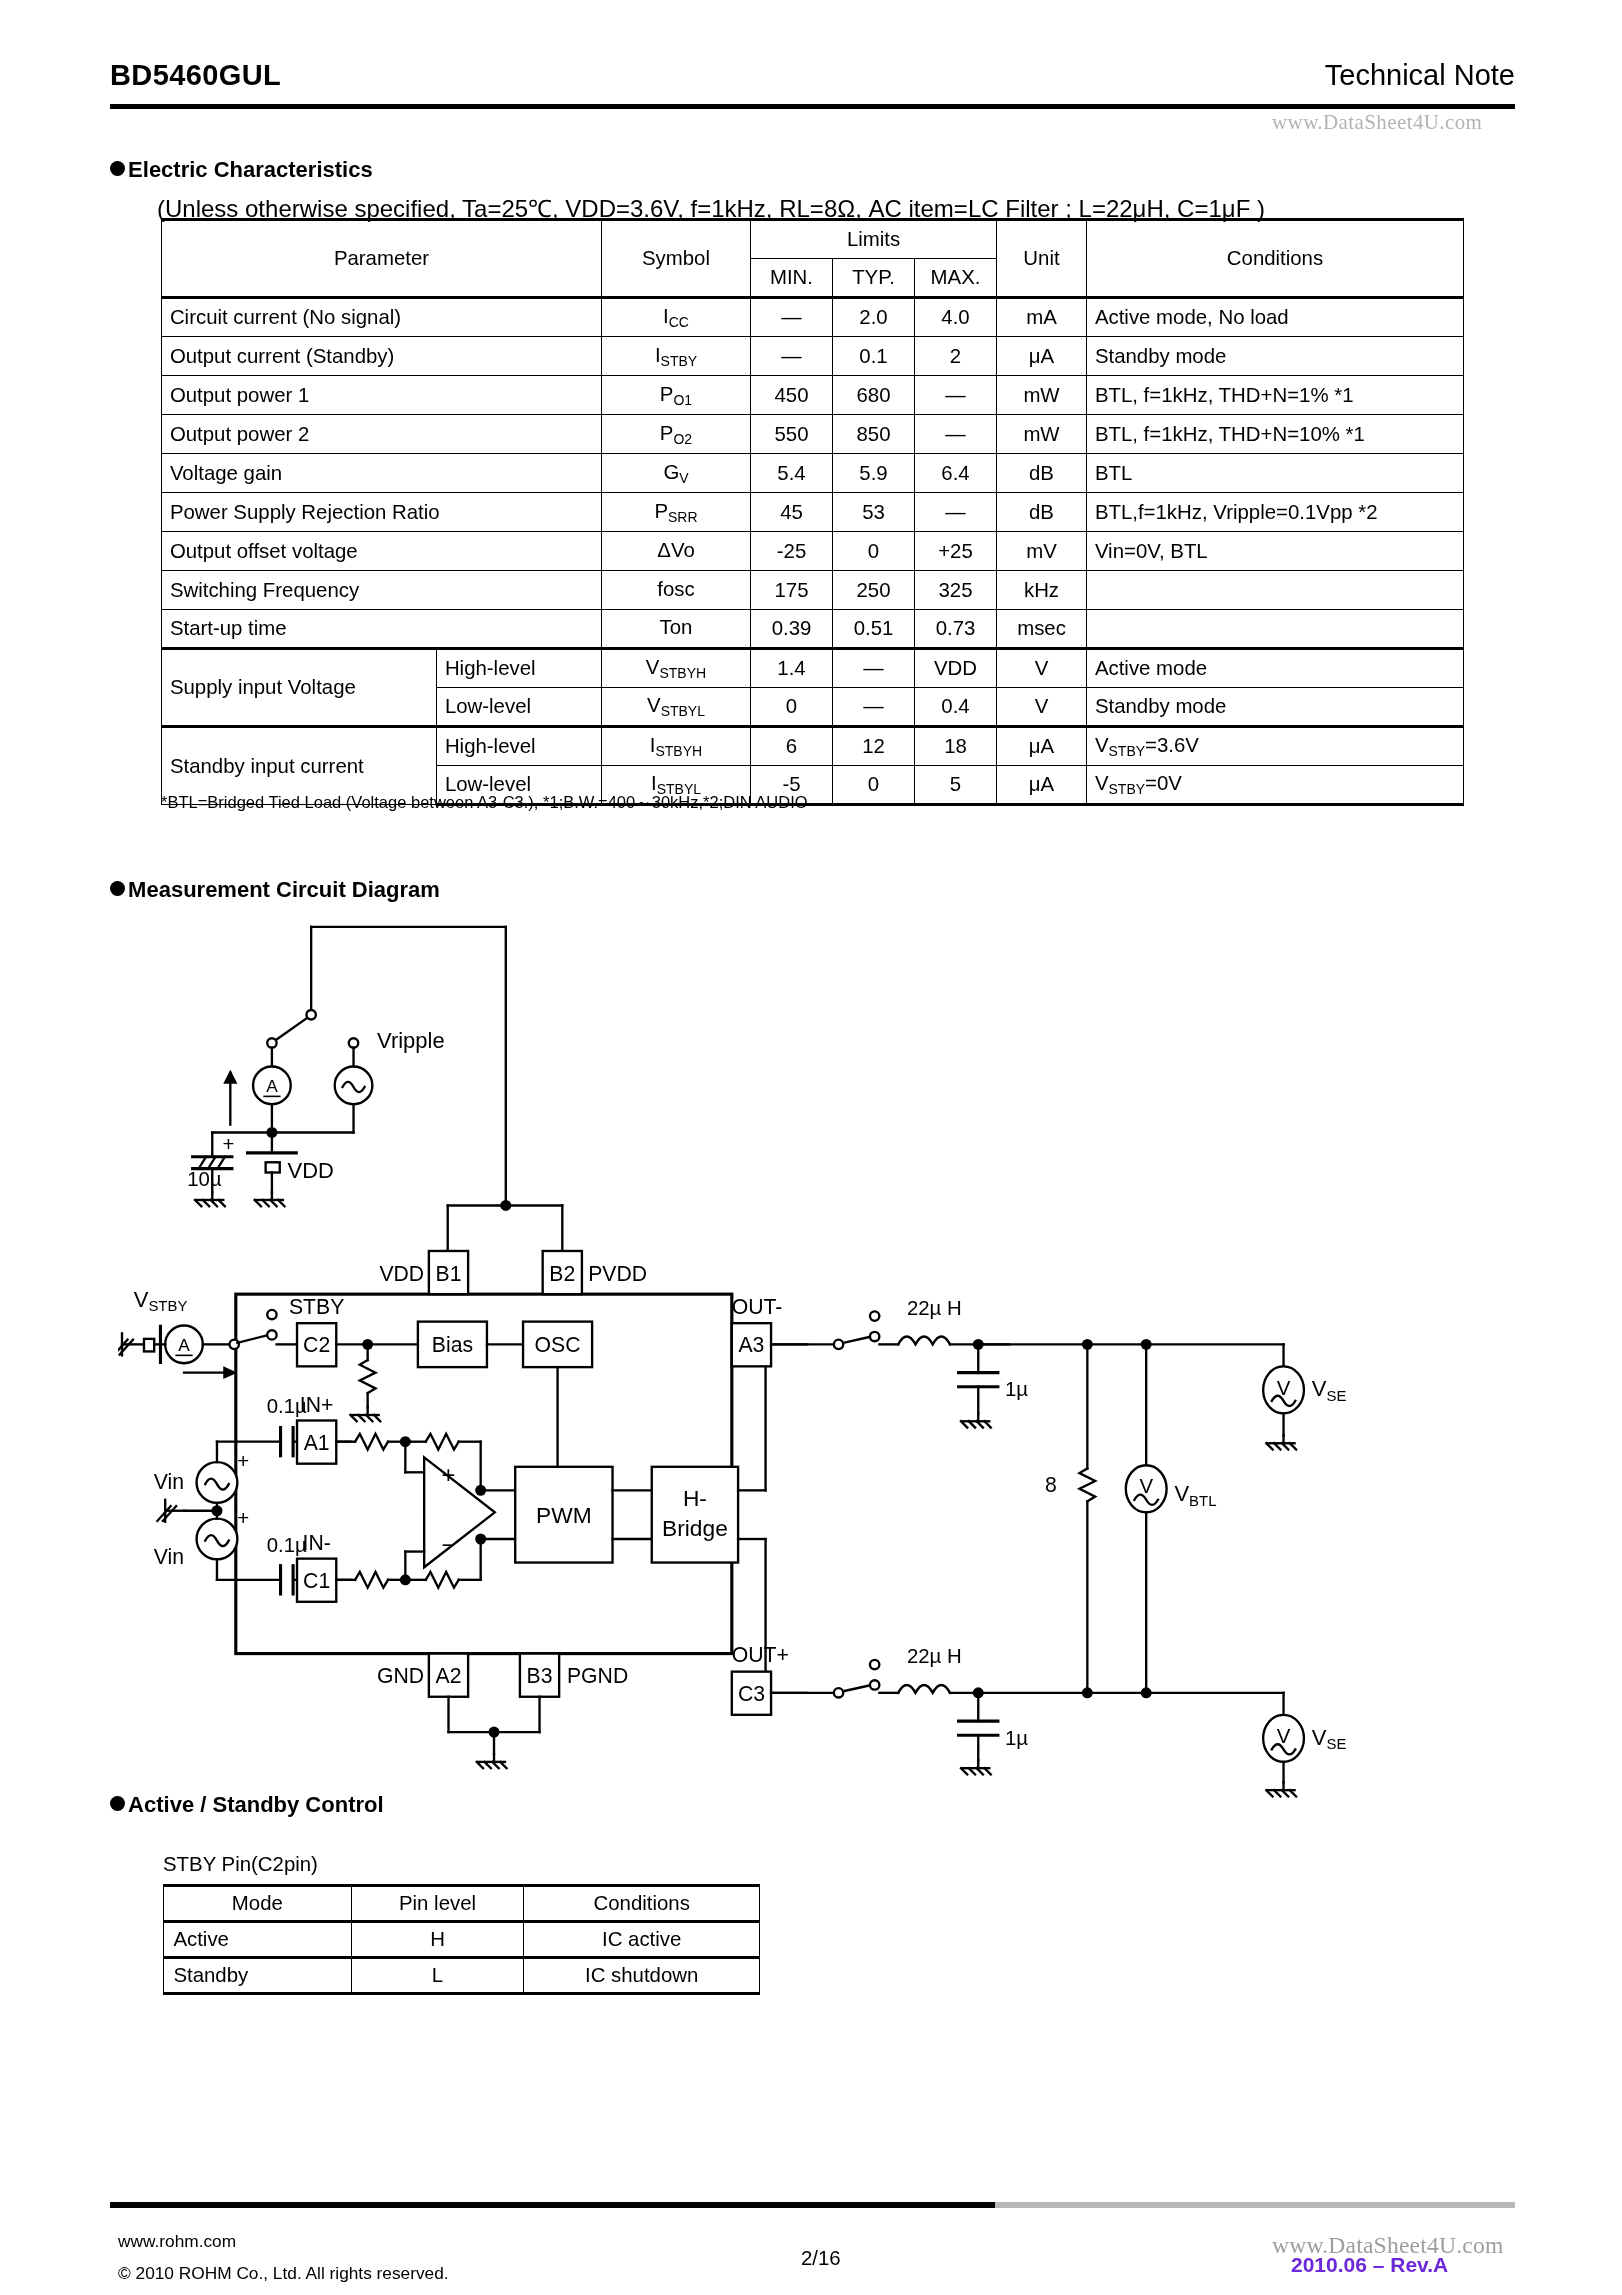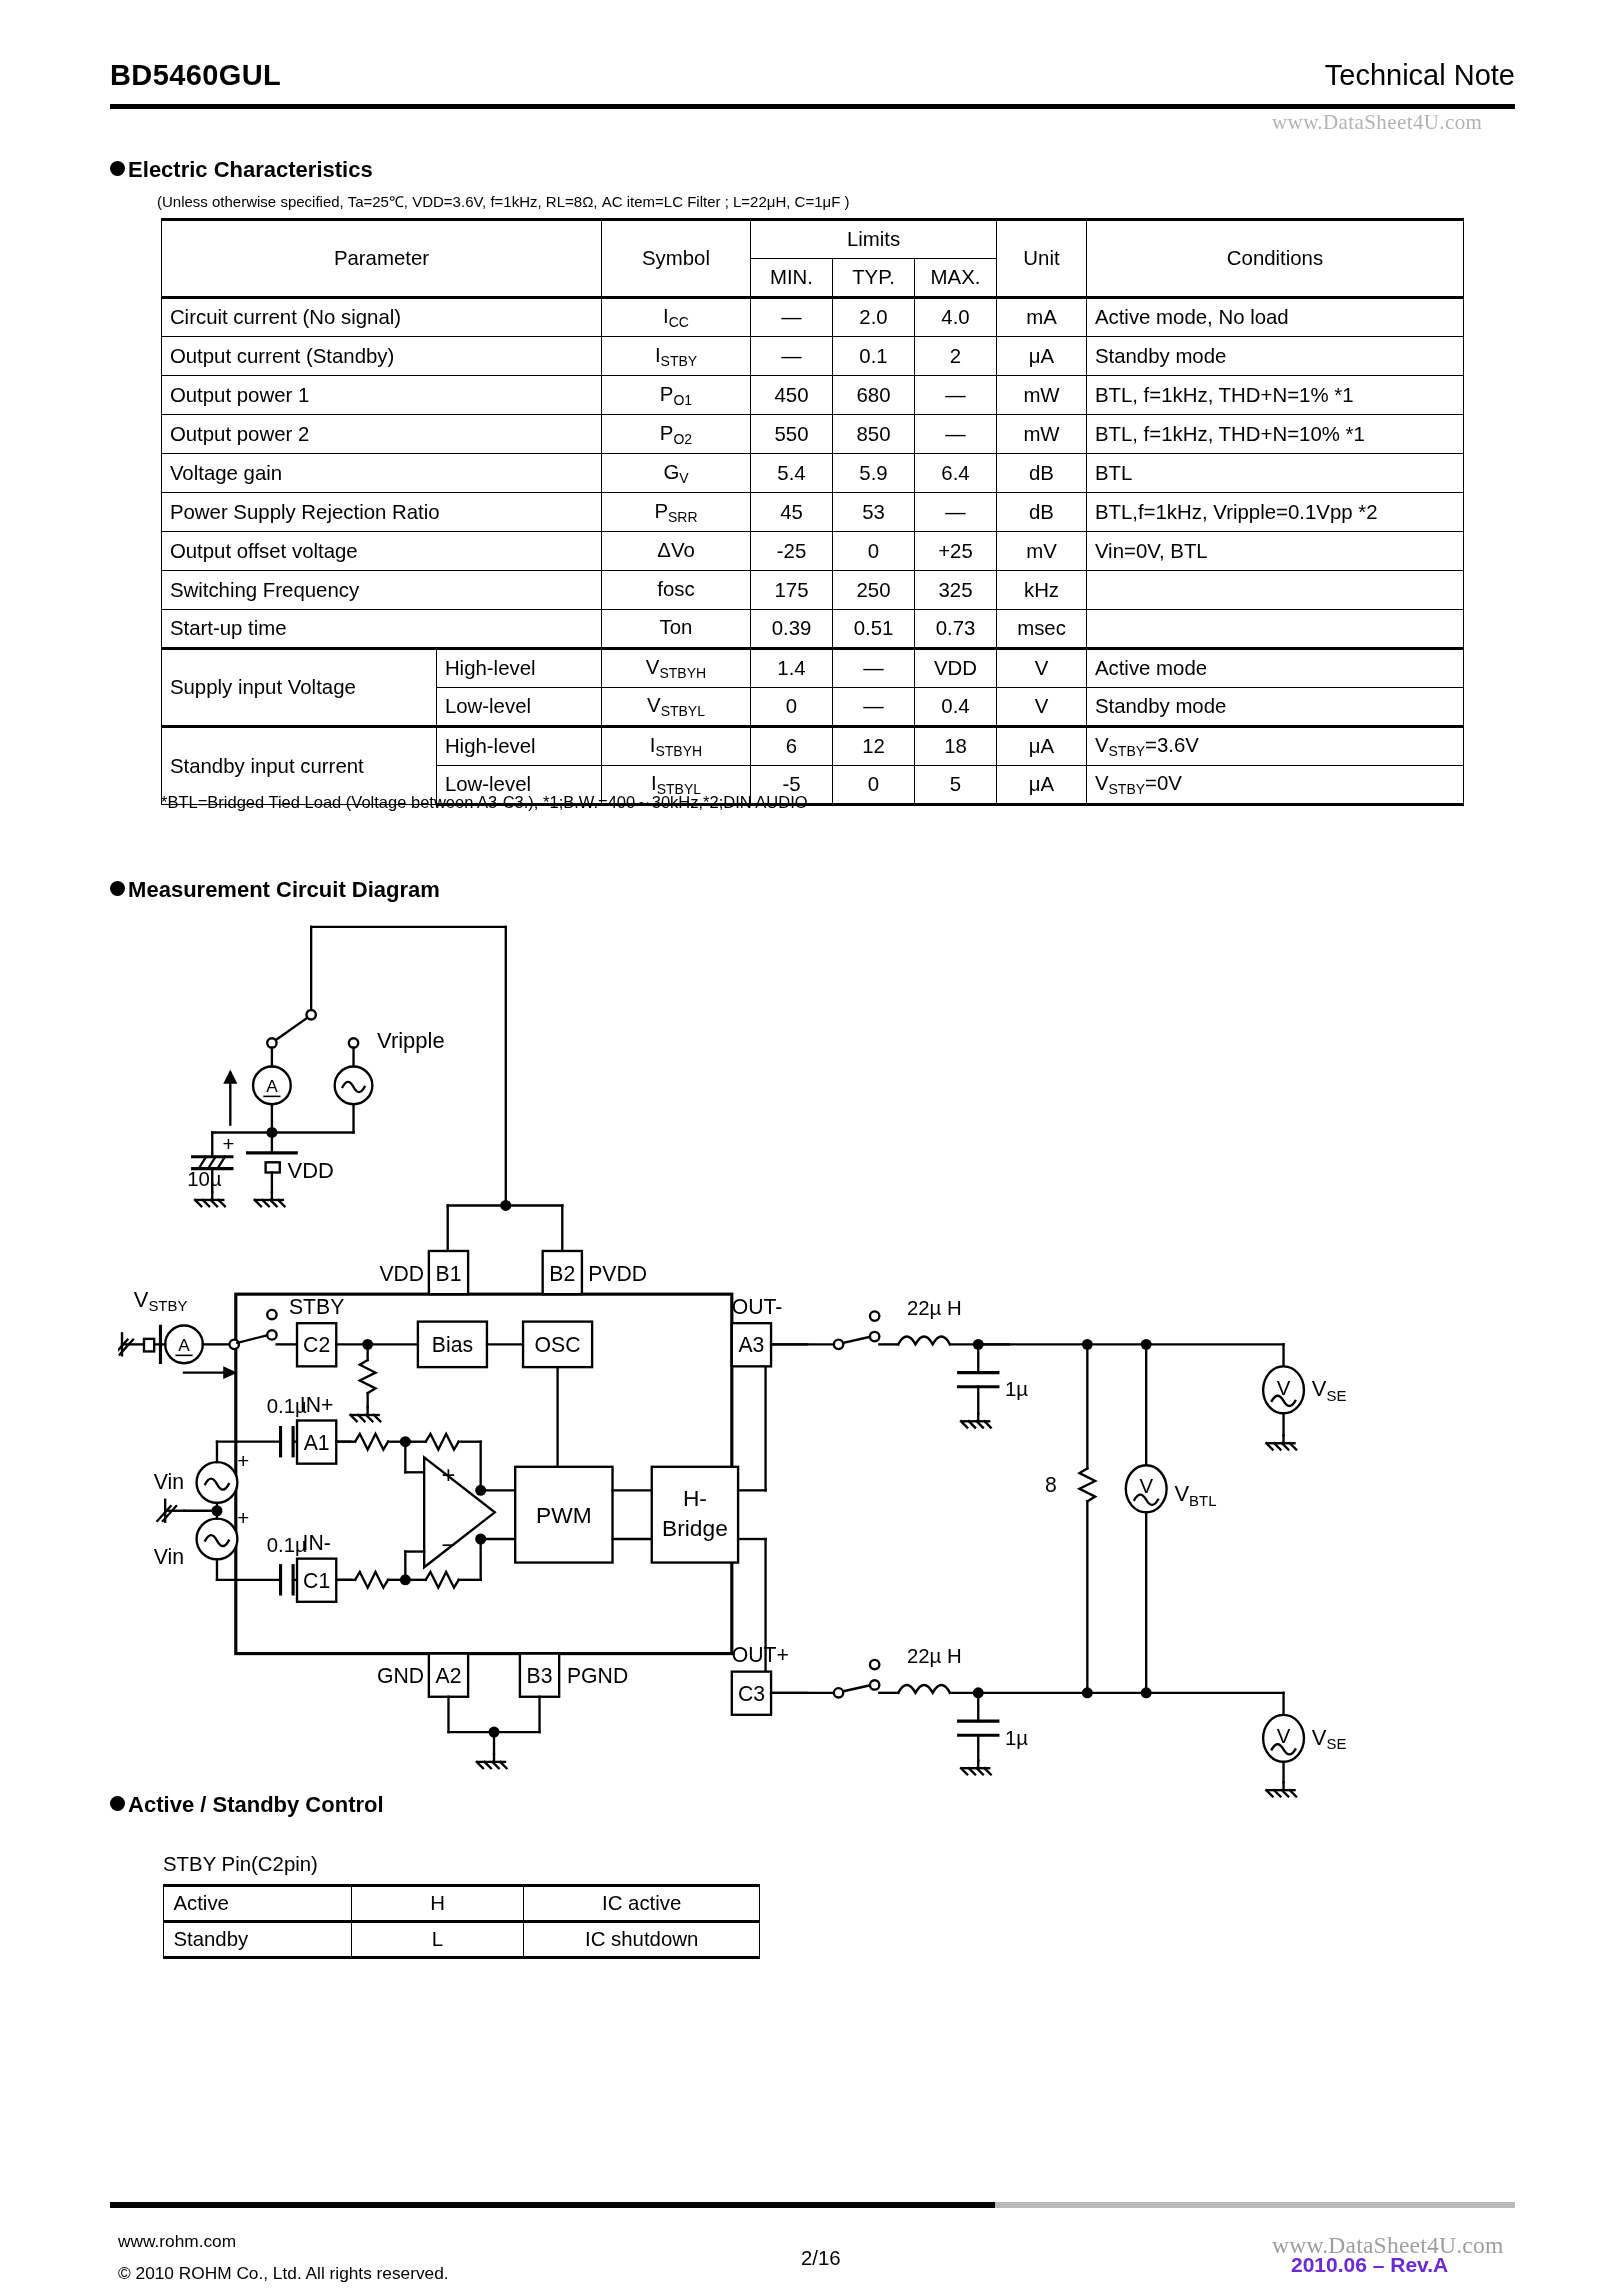--- a/index.html
+++ b/index.html
@@ -22,21 +22,21 @@
   .hdr-rule { position:absolute; left:110px; top:104px; width:1405px; height:4.7px; background:#000; }
   .watermark-hdr {
     position:absolute; left:1272px; top:110px;
     font-family:"Liberation Serif", serif;
     font-size:21px; color:#b3b3b3; letter-spacing:0.4px;
   }
 
   
   .sec-head { position:absolute; font-size:22px; font-weight:bold; }
   .bullet { display:inline-block; width:15px; height:15px; border-radius:50%; background:#000; margin-right:3.1px; vertical-align:0.8px; }
-  .cond-line { position:absolute; font-size:15px; }
+  .cond-line { position:absolute; font-size:24px; }
 
   
   table.spec { position:absolute; border-collapse:collapse; font-size:20.4px; }
   table.spec td, table.spec th { border:1.6px solid #000; font-weight:normal; padding:0 7.9px; height:39px; }
   table.spec .thick-top { border-top:3.1px solid #000; }
   table.spec .thick-bot { border-bottom:3.1px solid #000; }
   table.spec .c { text-align:center; }
   table.spec .l { text-align:left; }
   .sub { font-size:14px; vertical-align:-3.9px; }
 
@@ -548,20 +548,25 @@
   <div class="stby-cap" style="left:163px; top:1853px;">STBY Pin(C2pin)</div>
 
   <table class="small" style="left:163px; top:1884px; width:597px;">
     <colgroup>
         <col style="width:188px">
         <col style="width:173px">
         <col style="width:236px">
       </colgroup>
     <tbody>
       <tr>
+        <td class="thick-top">Mode</td>
+        <td class="thick-top">Pin level</td>
+        <td class="thick-top">Conditions</td>
+      </tr>
+      <tr>
         <td class="left thick-top">Active</td>
         <td class="thick-top">H</td>
         <td class="thick-top">IC active</td>
       </tr>
       <tr>
         <td class="left thick-bot thick-top">Standby</td>
         <td class="thick-bot thick-top">L</td>
         <td class="thick-bot thick-top">IC shutdown</td>
       </tr>
     </tbody>

